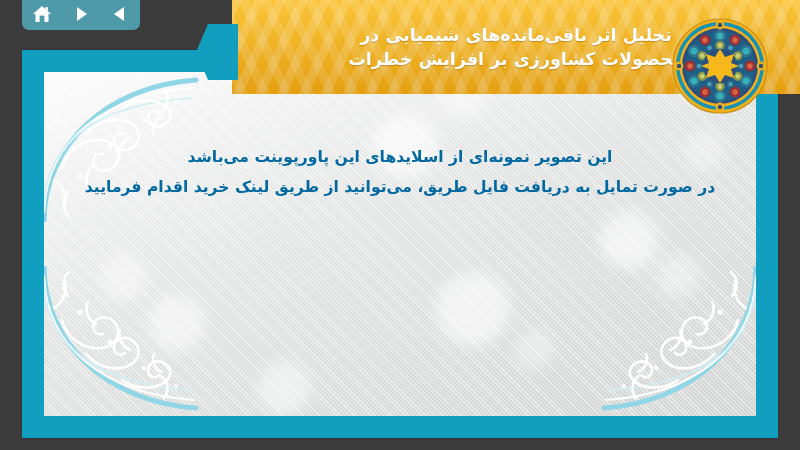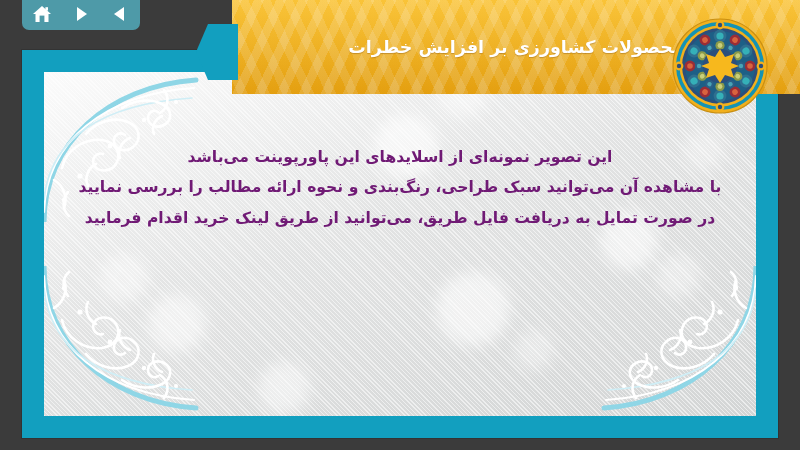--- a/index.html
+++ b/index.html
@@ -88,21 +88,21 @@
   .c-bl{left:0;bottom:0;transform:scaleY(-1);}
   .c-br{right:0;bottom:0;transform:scale(-1,-1);}
   .corner svg{display:block;}
 
   
   .body-text{
     position:absolute;left:0;right:0;top:70px;
     z-index:6;text-align:center;direction:rtl;padding:0 34px;box-sizing:border-box;
   }
   .body-line{
-    color:#701a75;font-size:15.6px;font-weight:bold;line-height:1.95;
+    color:#0369a1;font-size:15.6px;font-weight:bold;line-height:1.95;
     white-space:nowrap;direction:rtl;
   }
 </style>
 </head>
 <body>
 
 <div id="slide">
 
   <div class="frame">
     <div class="frame-inner">
@@ -192,36 +192,36 @@
               <circle cx="66" cy="74" r="2.4"></circle>
             <circle cx="100" cy="48" r="2.2"></circle>
               <circle cx="132" cy="30" r="2"></circle>
             <circle cx="20" cy="128" r="2.2"></circle>
           </g>
         </svg>
       </div>
 
       <div class="body-text">
         <div class="body-line">این تصویر نمونه‌ای از اسلایدهای این پاورپوینت می‌باشد</div>
-        <div class="body-line">با مشاهده آن می‌توانید سبک طراحی، رنگ‌بندی و نحوه ارائه مطالب را بررسی نمایید</div>
         <div class="body-line">در صورت تمایل به دریافت فایل طریق، می‌توانید از طریق لینک خرید اقدام فرمایید</div>
       </div>
     </div>
   </div>
 
   <div class="tab-arrow">
     <svg width="42" height="56" viewBox="0 0 42 56">
       <polygon points="42,0 12,0 0,28 12,56 42,56" fill="#129fbf"></polygon>
     </svg>
   </div>
 
   <div class="title-banner">
     <div class="chev"></div>
     <div class="shade"></div>
     <div class="title-text">
+      <div class="title-line">تحلیل اثر باقی‌مانده‌های شیمیایی در</div>
       <div class="title-line">محصولات کشاورزی بر افزایش خطرات</div>
     </div>
   </div>
 
   <div class="medallion">
     <svg width="96" height="96" viewBox="0 0 96 96">
       <defs>
         <g id="petal">
           <circle cx="0" cy="-30" r="6.4" fill="#2f6f8f"></circle>
           <circle cx="0" cy="-30" r="3.6" fill="#35b0b8"></circle>

